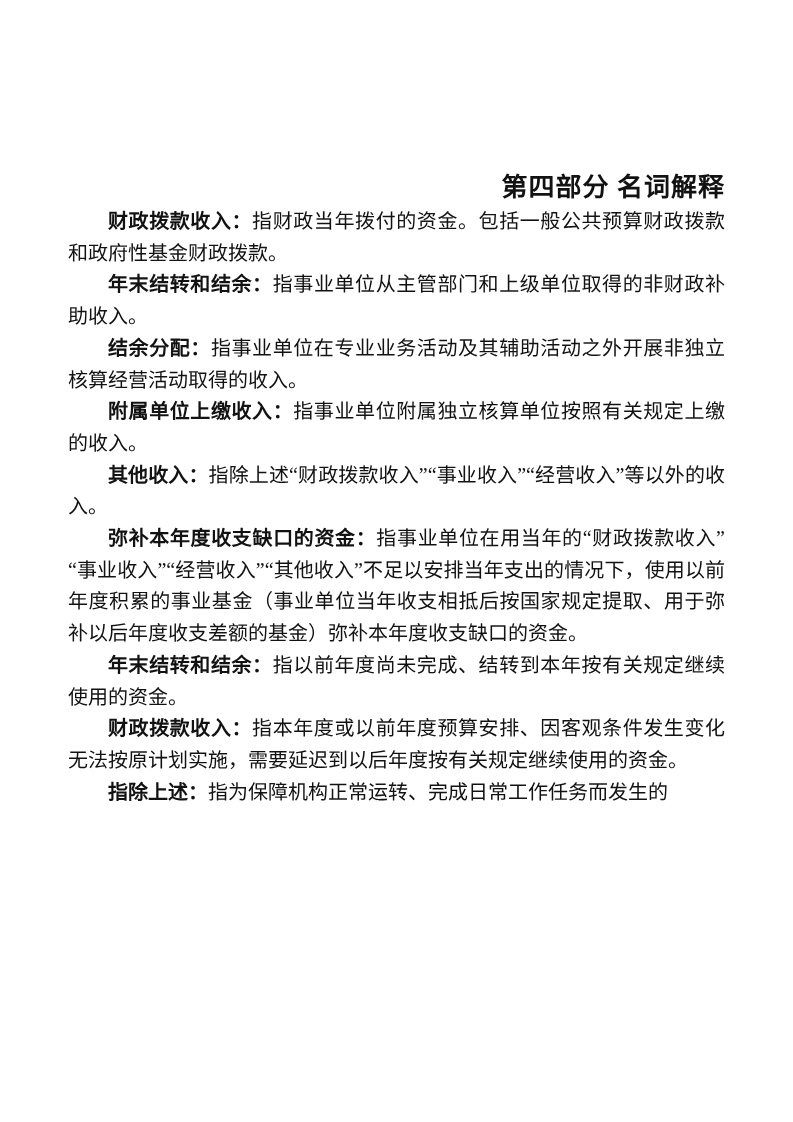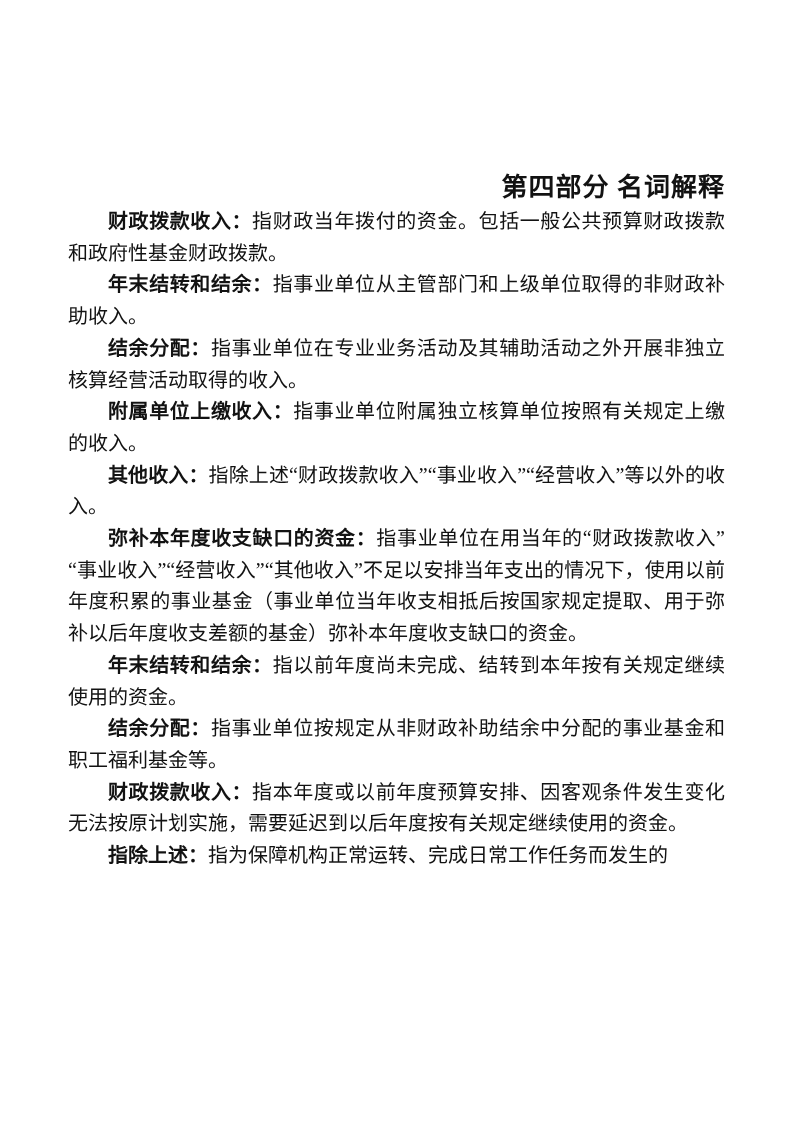--- a/index.html
+++ b/index.html
@@ -60,19 +60,18 @@
   <p class="para"><span class="term">结余分配：</span><span class="def">指事业单位在专业业务活动及其辅助活动之外开展非独立核算经营活动取得的收入。</span></p>
 
   <p class="para"><span class="term">附属单位上缴收入：</span><span class="def">指事业单位附属独立核算单位按照有关规定上缴的收入。</span></p>
 
   <p class="para"><span class="term">其他收入：</span><span class="def">指除上述“财政拨款收入”“事业收入”“经营收入”等以外的收入。</span></p>
 
   <p class="para"><span class="term">弥补本年度收支缺口的资金：</span><span class="def">指事业单位在用当年的“财政拨款收入”“事业收入”“经营收入”“其他收入”不足以安排当年支出的情况下，使用以前年度积累的事业基金（事业单位当年收支相抵后按国家规定提取、用于弥补以后年度收支差额的基金）弥补本年度收支缺口的资金。</span></p>
 
   <p class="para"><span class="term">年末结转和结余：</span><span class="def">指以前年度尚未完成、结转到本年按有关规定继续使用的资金。</span></p>
 
-  <p class="para"><span class="term">结余分配：</span><span class="def">指事业单位按规定从非财政补助结余中分配的事业基金和职工福利基金等。</span></p>
 
   <p class="para"><span class="term">财政拨款收入：</span><span class="def">指本年度或以前年度预算安排、因客观条件发生变化无法按原计划实施，需要延迟到以后年度按有关规定继续使用的资金。</span></p>
 
   <p class="para"><span class="term">指除上述：</span><span class="def">指为保障机构正常运转、完成日常工作任务而发生的</span></p>
 </div>
 </div>
 
 </body></html>

